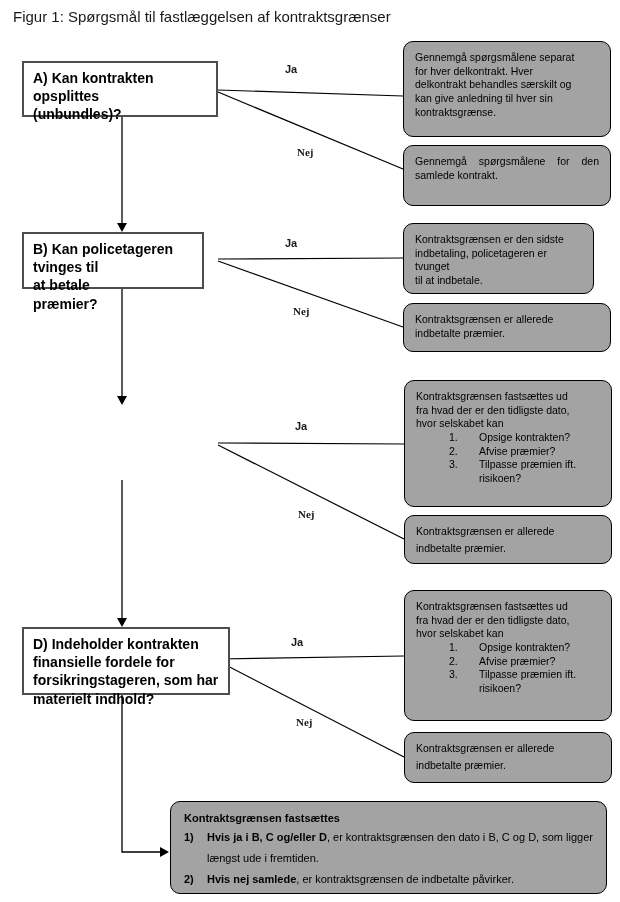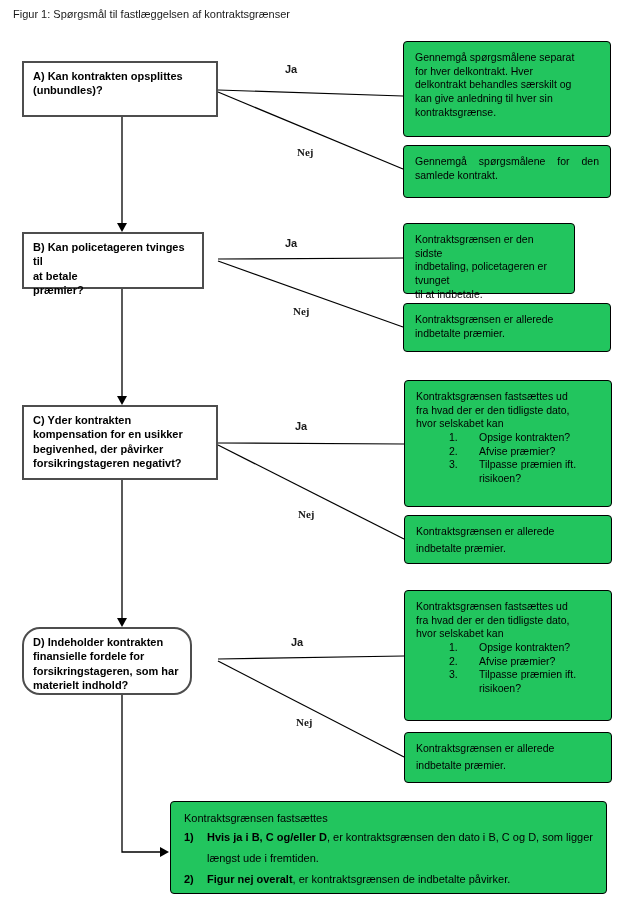--- a/index.html
+++ b/index.html
@@ -9,63 +9,63 @@
     height: 902px;
     background: #ffffff;
     font-family: "Liberation Sans", sans-serif;
     color: #000000;
     overflow: hidden;
   }
   .figure-title {
     position: absolute;
     left: 13px;
     top: 8px;
-    font-size: 11px;
+    font-size: 15px;
     color: #1a1a1a;
   }
   .connectors {
     position: absolute;
     left: 0; top: 0;
     width: 620px; height: 902px;
     pointer-events: none;
   }
   .qbox {
     position: absolute;
     box-sizing: border-box;
     background: #ffffff;
     border: 2px solid #4d4d4d;
     font-weight: bold;
-    font-size: 11px;
+    font-size: 14px;
     line-height: 1.3;
     padding: 6px 9px;
     white-space: pre-line;
   }
   .obox {
     position: absolute;
     box-sizing: border-box;
-    background: #22c55e;
+    background: #a3a3a3;
     border: 1.3px solid #000000;
-    border-radius: 4px;
+    border-radius: 10px;
     font-size: 10.5px;
     line-height: 1.3;
     padding: 9px 11px;
   }
   .pre { white-space: pre-line; }
   .just { text-align: justify; }
   .loose { line-height: 1.6; padding-top: 7px; }
   .qa-label {
     position: absolute;
     font-size: 11px;
     color: #1a1a1a;
     font-weight: bold;
   }
   .nej-label { font-family: "Liberation Serif", serif; }
   .oli { display: flex; margin-left: 33px; }
   .oli .oli-num { width: 30px; flex: 0 0 30px; }
-  .concl-title { font-weight: normal; font-size: 11px; line-height: 1.45; }
+  .concl-title { font-weight: bold; font-size: 11px; line-height: 1.45; }
   .c-item { display: flex; font-size: 11px; line-height: 1.9; }
   .c-item .c-num { width: 23px; flex: 0 0 23px; font-weight: bold; }
   .c-item .c-text { flex: 1; text-align: justify; }
   .c-item .c-text b { font-weight: bold; }
 </style>
 </head>
 <body>
 
 <div class="page">
 
@@ -119,26 +119,22 @@
     </g>
   </svg>
 
   <div class="qbox" style="left:22px; top:61px; width:196px; height:56px;">A) Kan kontrakten opsplittes
 (unbundles)?</div>
 
   <div class="qbox" style="left:22px; top:232px; width:182px; height:57px;">B) Kan policetageren tvinges til
 at betale
 præmier?</div>
 
-  <div class="qbox" style="left:22px; top:405px; width:196px; height:75px;">C) Yder kontrakten
-kompensation for en usikker
-begivenhed, der påvirker
-forsikringstageren negativt?</div>
-
-  <div class="qbox" style="left:22px; top:627px; width:170px; height:68px;border-radius:18px;">D) Indeholder kontrakten
+
+  <div class="qbox" style="left:22px; top:627px; width:208px; height:68px;">D) Indeholder kontrakten
 finansielle fordele for
 forsikringstageren, som har
 materielt indhold?</div>
 
   <span class="qa-label" style="left:285px; top:63px;">Ja</span>
   <span class="qa-label nej-label" style="left:297px; top:146px;">Nej</span>
 
   <span class="qa-label" style="left:285px; top:237px;">Ja</span>
   <span class="qa-label nej-label" style="left:293px; top:305px;">Nej</span>
 
@@ -147,23 +143,23 @@
 
   <span class="qa-label" style="left:291px; top:636px;">Ja</span>
   <span class="qa-label nej-label" style="left:296px; top:716px;">Nej</span>
 
   <div class="obox pre" style="left:403px; top:41px; width:208px; height:96px;">Gennemgå spørgsmålene separat
 for hver delkontrakt. Hver
 delkontrakt behandles særskilt og
 kan give anledning til hver sin
 kontraktsgrænse.</div>
 
-  <div class="obox just" style="left:403px; top:145px; width:208px; height:53px;">Gennemgå spørgsmålene for den samlede kontrakt.</div>
-
-  <div class="obox pre" style="left:403px; top:223px; width:172px; height:71px;">Kontraktsgrænsen er den sidste
+  <div class="obox just" style="left:403px; top:145px; width:208px; height:61px;">Gennemgå spørgsmålene for den samlede kontrakt.</div>
+
+  <div class="obox pre" style="left:403px; top:223px; width:191px; height:71px;">Kontraktsgrænsen er den sidste
 indbetaling, policetageren er tvunget
 til at indbetale.</div>
 
   <div class="obox pre" style="left:403px; top:303px; width:208px; height:49px;">Kontraktsgrænsen er allerede
 indbetalte præmier.</div>
 
   <div class="obox" style="left:404px; top:380px; width:208px; height:127px;">
     <div class="pre">Kontraktsgrænsen fastsættes ud
 fra hvad der er den tidligste dato,
 hvor selskabet kan</div>
@@ -206,17 +202,17 @@
 indbetalte præmier.</div>
 
   <div class="obox" style="left:170px; top:801px; width:437px; height:93px; padding:9px 13px;">
     <div class="concl-title">Kontraktsgrænsen fastsættes</div>
     <div class="c-item">
       <span class="c-num">1)</span>
       <span class="c-text"><b>Hvis ja i B, C og/eller D</b><span>, er kontraktsgrænsen den dato i B, C og D, som ligger længst ude i fremtiden.</span></span>
     </div>
     <div class="c-item">
       <span class="c-num">2)</span>
-      <span class="c-text"><b>Figur nej overalt</b><span>, er kontraktsgrænsen de indbetalte påvirker.</span></span>
+      <span class="c-text"><b>Hvis nej samlede</b><span>, er kontraktsgrænsen de indbetalte påvirker.</span></span>
     </div>
   </div>
 
 </div>
 
 </body></html>

